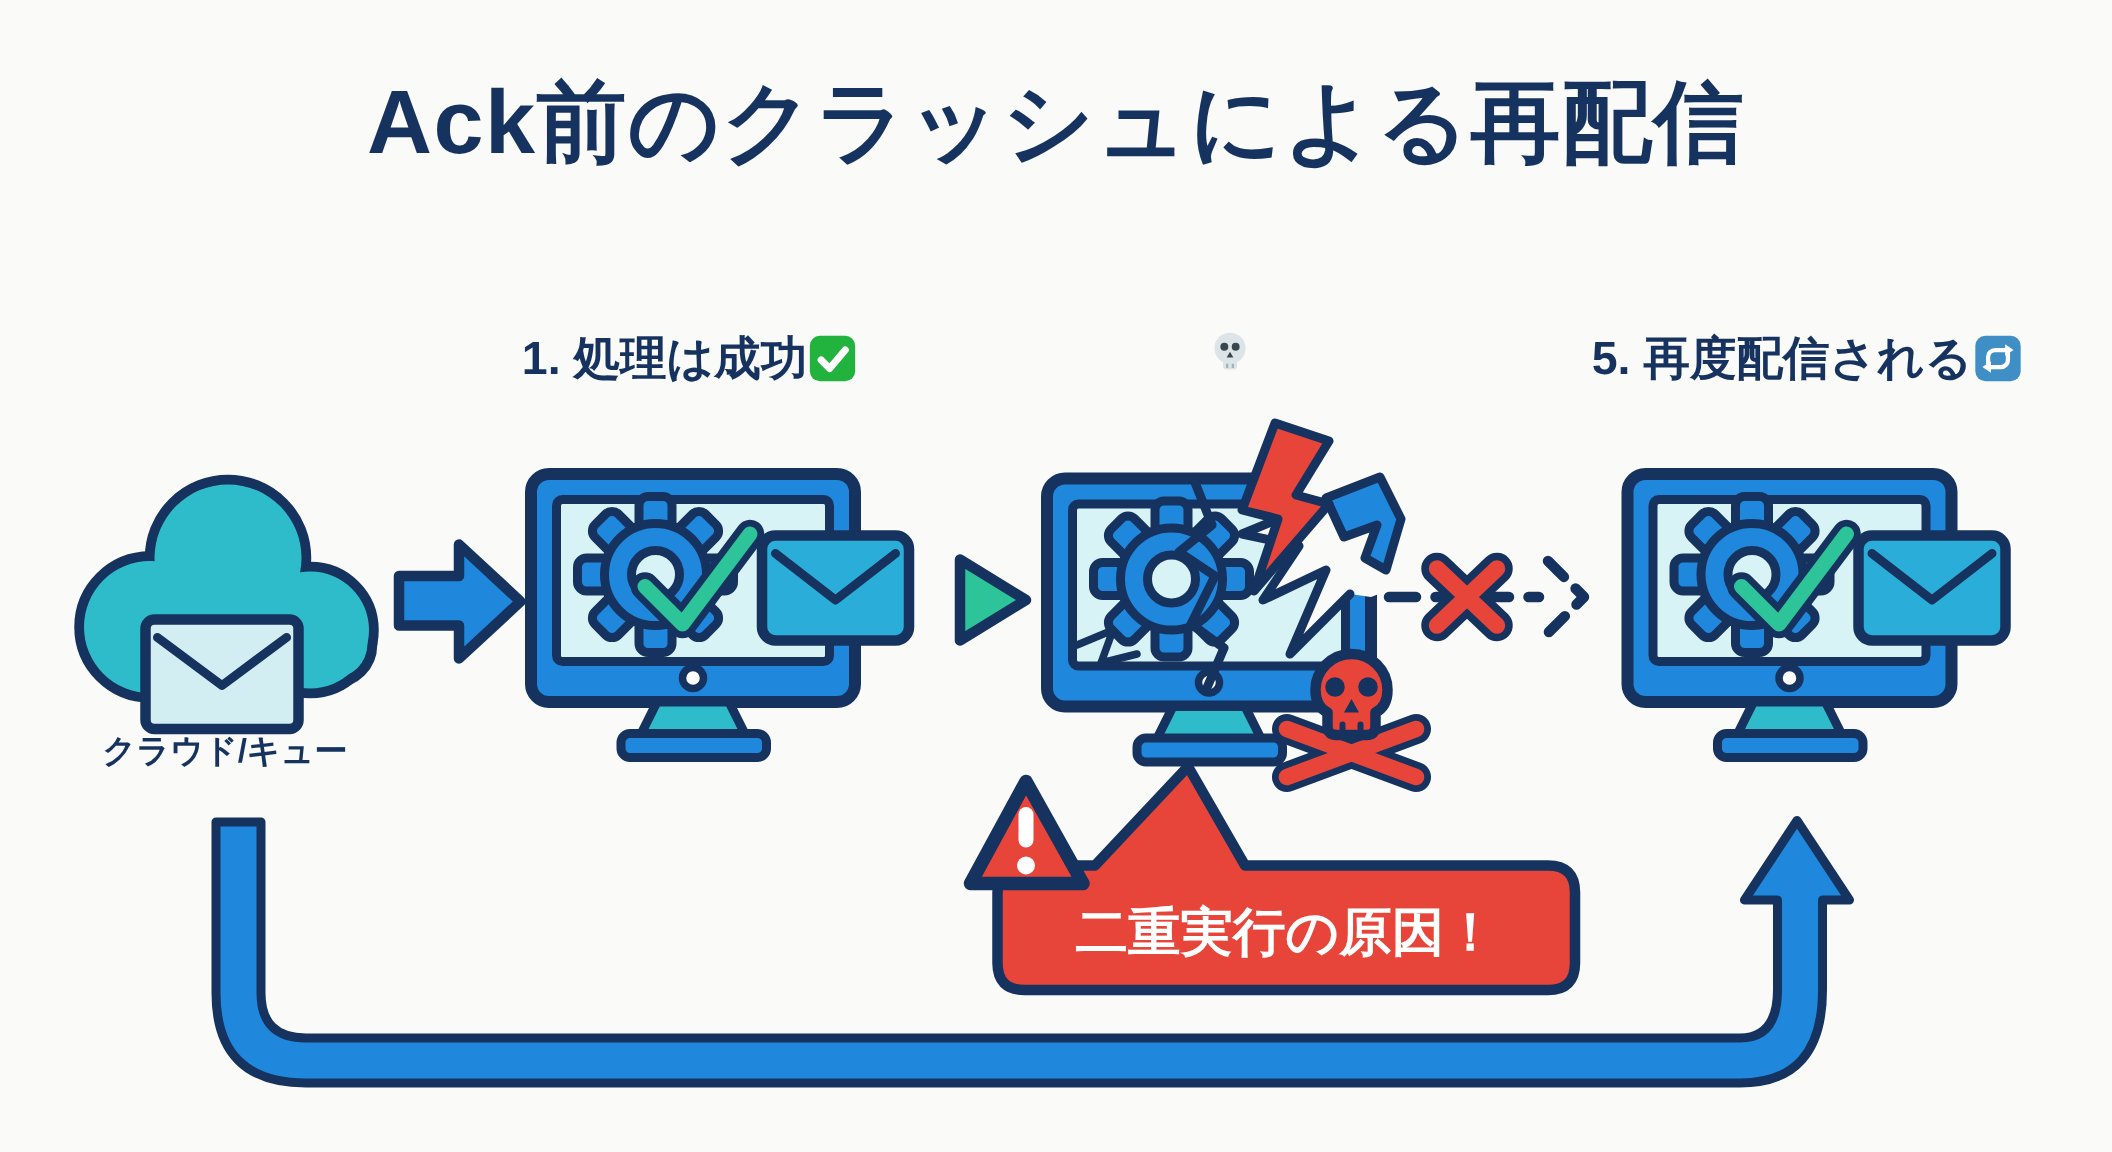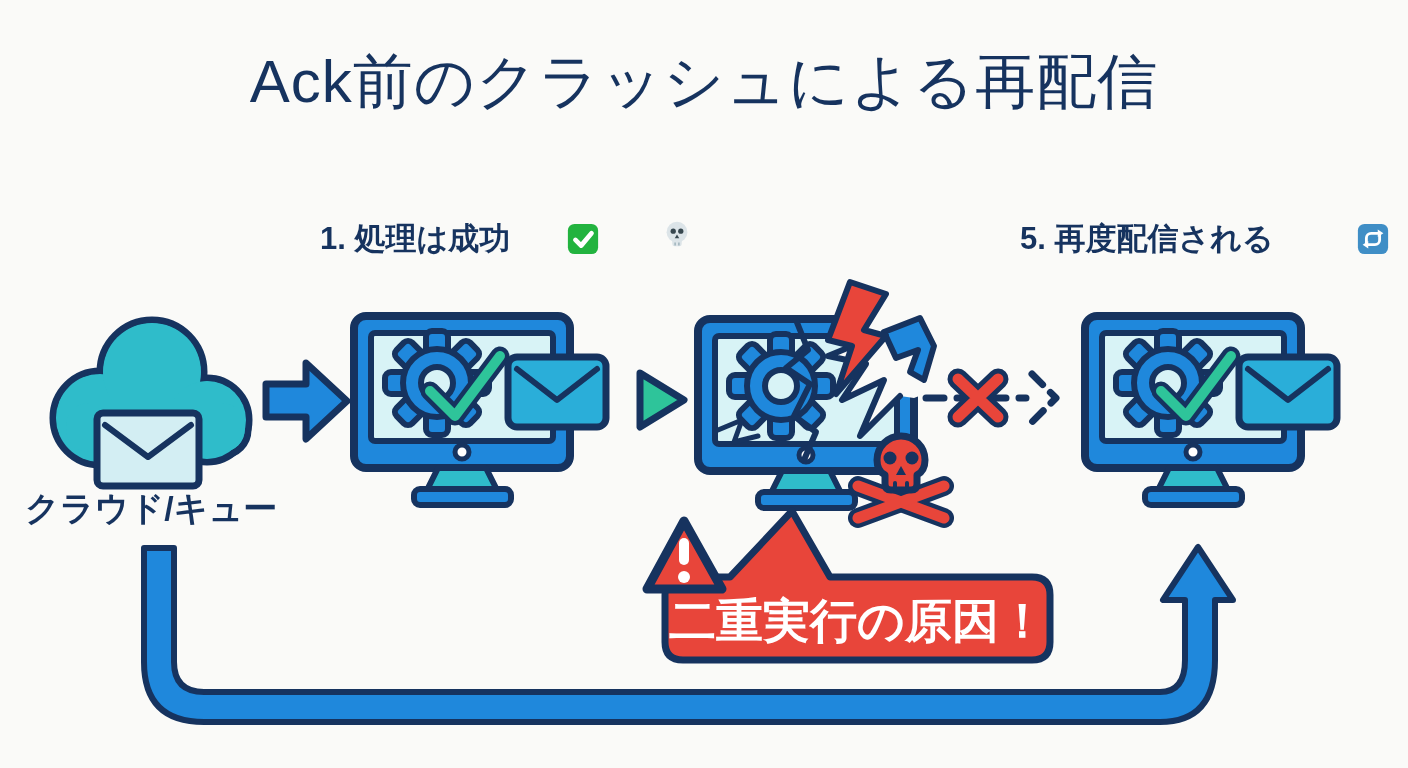--- a/index.html
+++ b/index.html
@@ -13,32 +13,32 @@
   .canvas{position:absolute;inset:0;width:1408px;height:768px}
   svg.art{position:absolute;left:0;top:0;width:1408px;height:768px}
 
   .f-blue{fill:var(--blue)} .f-teal{fill:var(--teal)} .f-teal2{fill:var(--envteal)}
   .f-light{fill:var(--light)} .f-lightenv{fill:var(--lightenv)} .f-green{fill:var(--green)}
   .f-red{fill:var(--red)} .f-navy{fill:var(--navy)} .f-white{fill:#ffffff} .f-bg{fill:var(--bg)}
   .s-navy{stroke:var(--navy)} .s-green{stroke:var(--green)}
   .s-red{stroke:var(--red)} .nofill{fill:none} .rj{stroke-linejoin:round;stroke-linecap:round}
 
   .title{position:absolute;left:0;top:42px;width:1408px;text-align:center;
-    font-size:60px;font-weight:400;color:var(--navy);letter-spacing:1px}
-  .step-label{position:absolute;display:flex;align-items:center;justify-content:space-between;gap:0;
+    font-size:60px;font-weight:700;color:var(--navy);letter-spacing:1px}
+  .step-label{position:absolute;display:flex;align-items:center;justify-content:center;gap:0;
     font-size:31px;font-weight:700;color:var(--navy);white-space:nowrap}
   .step-1{left:320px;top:218px;width:280px}
   .step-2{left:660px;top:218px;width:320px}
   .step-3{left:1020px;top:218px;width:370px}
   .step-label .emoji{flex:0 0 auto;display:block}
   .source-label{position:absolute;left:25px;top:486px;width:250px;text-align:center;
-    font-size:34px;font-weight:700;color:var(--navy);white-space:nowrap}
+    font-size:22px;font-weight:700;color:var(--navy);white-space:nowrap}
   .callout-text{position:absolute;left:665px;top:590px;width:385px;height:62px;
     display:flex;align-items:center;justify-content:center;
-    font-size:47px;font-weight:700;color:#ffffff;white-space:nowrap}
+    font-size:35px;font-weight:700;color:#ffffff;white-space:nowrap}
 </style>
 </head>
 <body>
 
 <div class="canvas">
 
   <svg class="art" viewBox="0 0 1408 768" aria-hidden="true">
     <defs>
       <g id="gear">
         <rect x="-52" y="-11" width="104" height="22" rx="6" class="f-blue s-navy rj" stroke-width="6"></rect>

